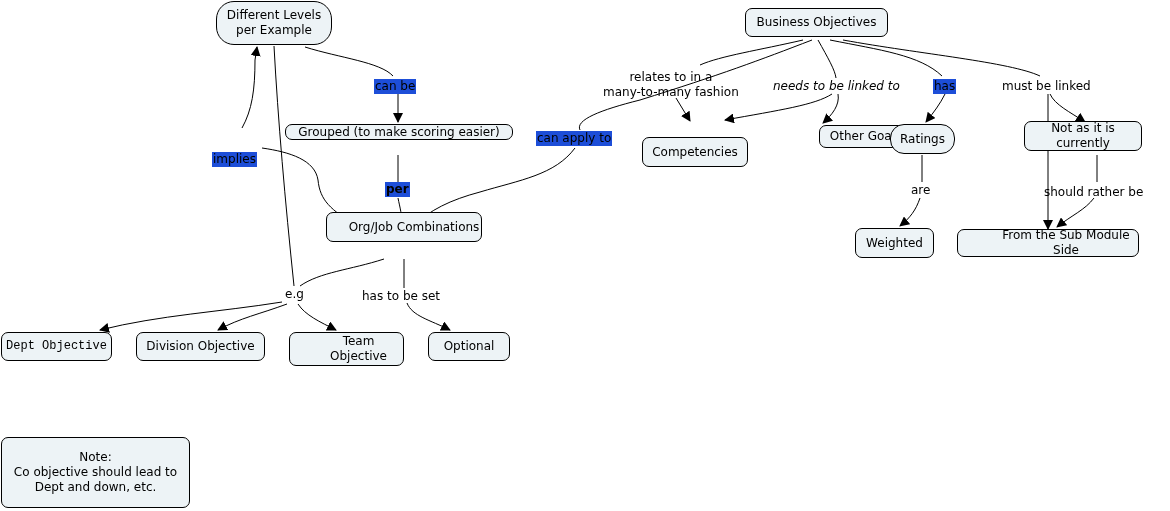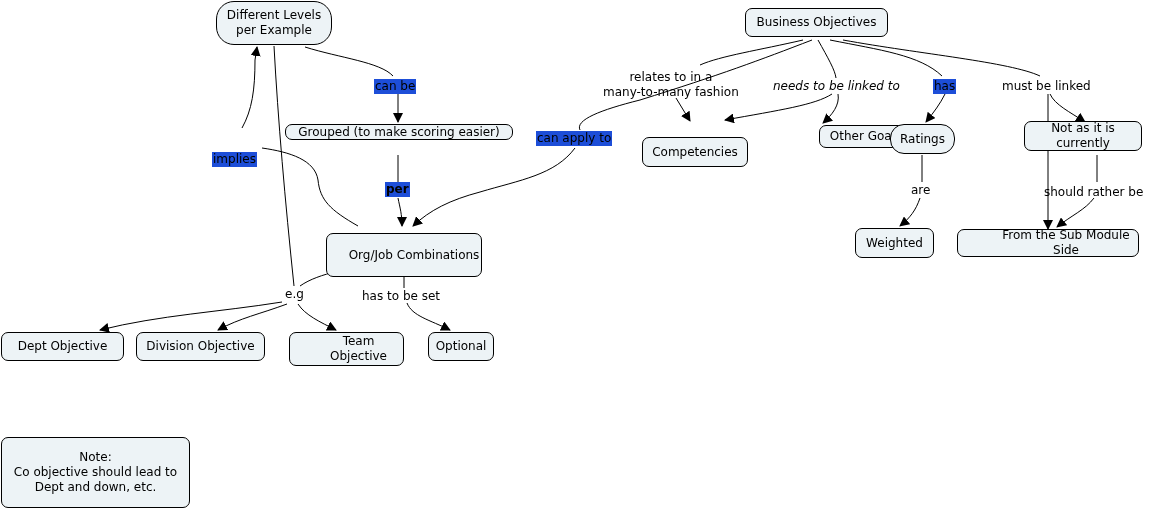--- a/index.html
+++ b/index.html
@@ -70,27 +70,27 @@
 </svg>
 
 <div class="concept" style="left:216px;top:1px;width:116px;height:44px;border-radius:18px;">Different Levels
 per Example</div>
 <div class="concept" style="left:745px;top:8px;width:143px;height:29px;">Business Objectives</div>
 <div class="concept" style="left:285px;top:124px;width:228px;height:16px;">Grouped (to make scoring easier)</div>
 <div class="concept" style="left:642px;top:124px;width:106px;height:30px;margin-top:13px;">Competencies</div>
 <div class="concept" style="left:819px;top:125px;width:93px;height:23px;">Other Goals</div>
 <div class="concept" style="left:890px;top:124px;width:65px;height:30px;border-radius:14px;">Ratings</div>
 <div class="concept" style="left:1024px;top:121px;width:118px;height:30px;">Not as it is currently</div>
-<div class="concept" style="left:326px;top:233px;width:156px;height:44px;padding-left:20px;">Org/Job Combinations</div>
+<div class="concept" style="left:326px;top:212px;width:156px;height:30px;padding-left:20px;">Org/Job Combinations</div>
 <div class="concept" style="left:855px;top:228px;width:79px;height:30px;">Weighted</div>
 <div class="concept" style="left:957px;top:229px;width:182px;height:28px;padding-left:36px;">From the Sub Module Side</div>
-<div class="concept" style="left:1px;top:332px;width:123px;height:29px;">Dept Objective</div>
+<div class="concept" style="left:1px;top:332px;width:111px;height:29px;font-family:Liberation Mono, monospace;">Dept Objective</div>
 <div class="concept" style="left:136px;top:332px;width:129px;height:29px;">Division Objective</div>
 <div class="concept" style="left:289px;top:332px;width:115px;height:34px;padding-left:24px;">Team Objective</div>
-<div class="concept" style="left:428px;top:332px;width:66px;height:29px;">Optional</div>
+<div class="concept" style="left:428px;top:332px;width:82px;height:29px;">Optional</div>
 <div class="concept" style="left:1px;top:437px;width:189px;height:71px;">Note:
 Co objective should lead to
 Dept and down, etc.</div>
 
 <div class="lbl" style="left:374px;top:79px;">can be</div>
 <div class="lbl" style="left:212px;top:131px;margin-top:21px;">implies</div>
 <div class="lbl" style="left:385px;top:182px;font-weight:bold;">per</div>
 <div class="lbl" style="left:536px;top:131px;">can apply to</div>
 <div class="lbl trans" style="left:602px;top:70px;">relates to in a
 many-to-many fashion</div>

